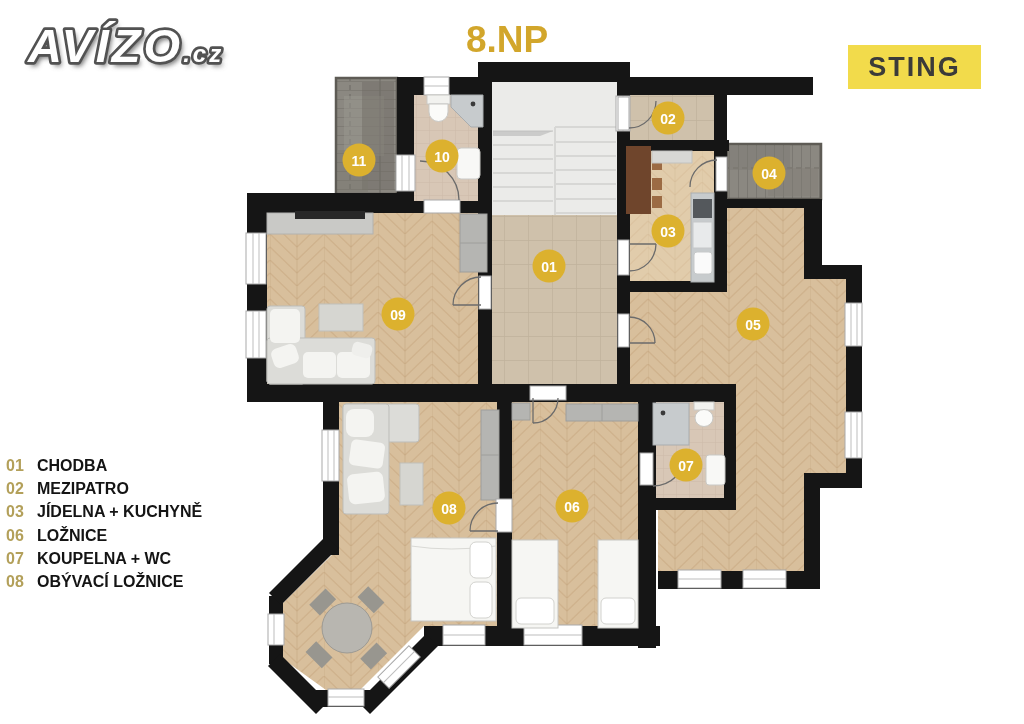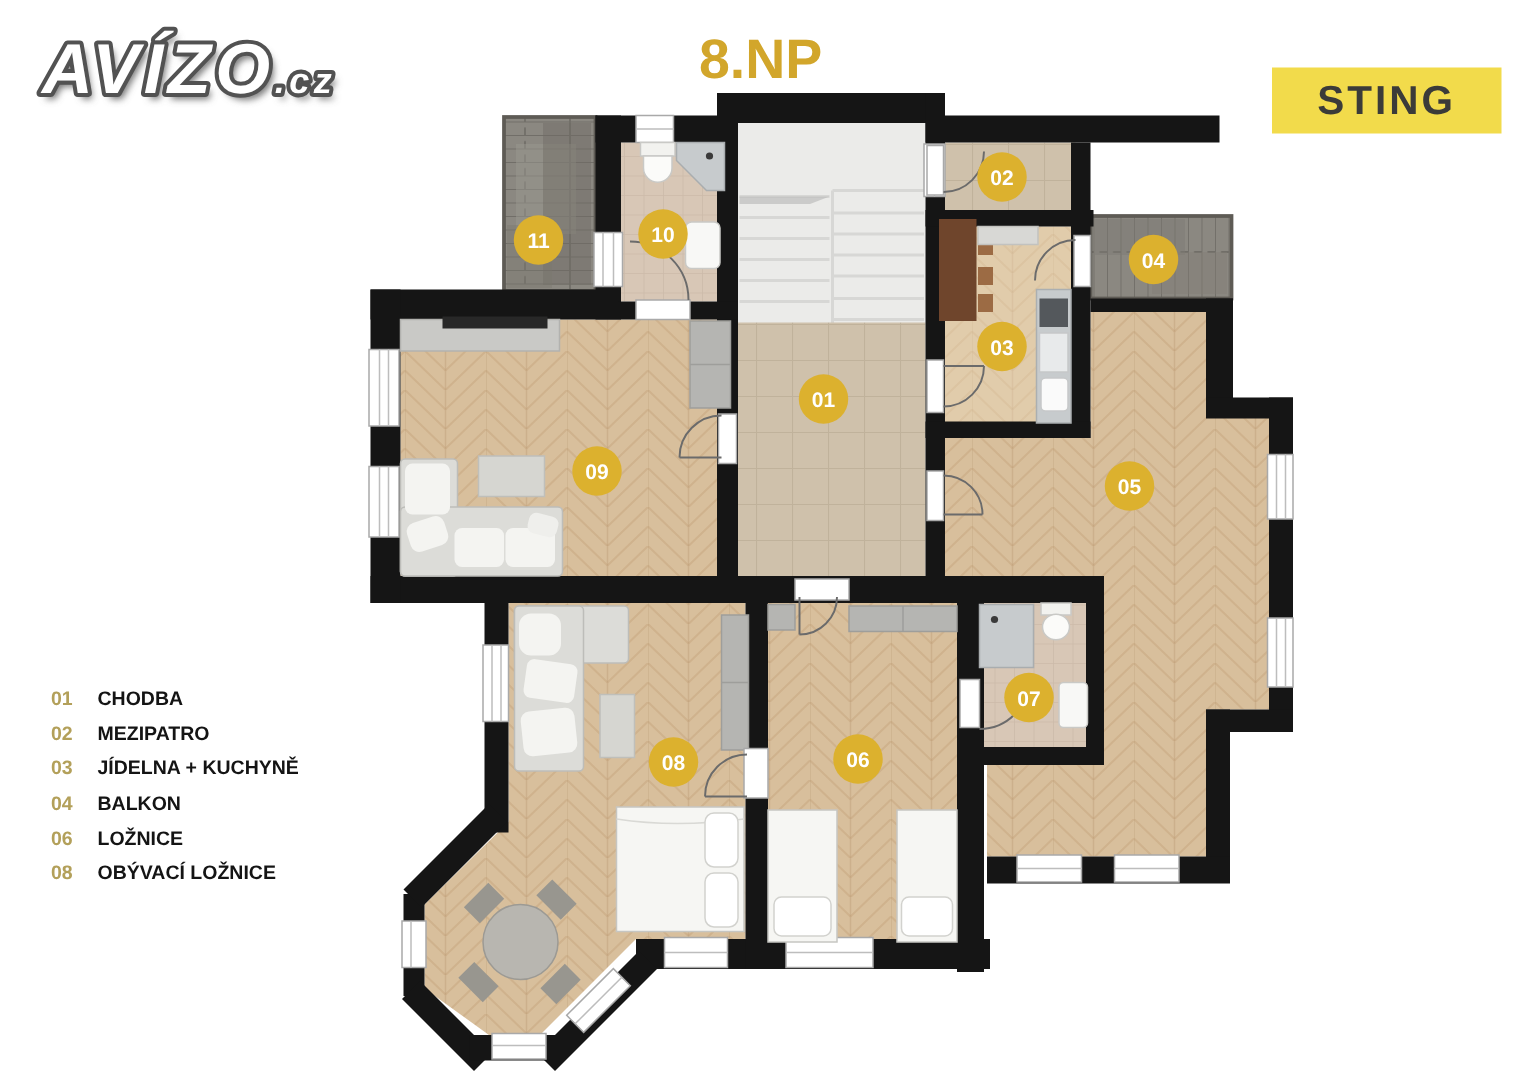--- a/index.html
+++ b/index.html
@@ -1,22 +1,22 @@
 <!DOCTYPE html>
 <html><head>
 <meta charset="utf-8">
 <style>
   html,body{margin:0;padding:0;background:#ffffff;width:1024px;height:724px;overflow:hidden;
     font-family:"Liberation Sans", sans-serif;}
   #page{position:relative;width:1024px;height:724px;background:#fff;}
   #plan{position:absolute;left:0;top:0;}
   .title{position:absolute;left:466px;top:19px;font-size:37px;font-weight:bold;color:#D2A62B;}
-  .sting{position:absolute;left:848px;top:45px;width:153px;height:44px;background:#F2DB4B;
+  .sting{position:absolute;left:848px;top:45px;width:133px;height:44px;background:#F2DB4B;
     color:#3B3B39;font-size:27px;font-weight:bold;letter-spacing:2px;text-align:center;line-height:44px;}
-  .legend{position:absolute;left:34px;top:454px;font-size:13px;font-weight:bold;line-height:23.2px;color:#141414;}
+  .legend{position:absolute;left:6px;top:454px;font-size:16px;font-weight:bold;line-height:23.2px;color:#141414;}
   .legend i{font-style:normal;color:#B3A05A;display:inline-block;width:31px;}
 </style>
 </head>
 <body>
 <div id="page">
 
 <svg id="plan" width="1024" height="724" viewBox="0 0 1024 724">
 <defs>
   <pattern id="wood" width="54" height="26" patternUnits="userSpaceOnUse">
     <rect width="54" height="26" fill="#D8BF9C"></rect>
@@ -445,17 +445,17 @@
 </svg>
 
 <div class="title">8.NP</div>
 
 <div class="sting">STING</div>
 
 <div class="legend">
 <div><i>01</i>CHODBA</div>
 <div><i>02</i>MEZIPATRO</div>
 <div><i>03</i>JÍDELNA + KUCHYNĚ</div>
-<div><i>04</i>BALKON</div>
 <div><i>06</i>LOŽNICE</div>
+<div><i>07</i>KOUPELNA + WC</div>
 <div><i>08</i>OBÝVACÍ LOŽNICE</div>
 </div>
 </div>
 
 </body></html>

